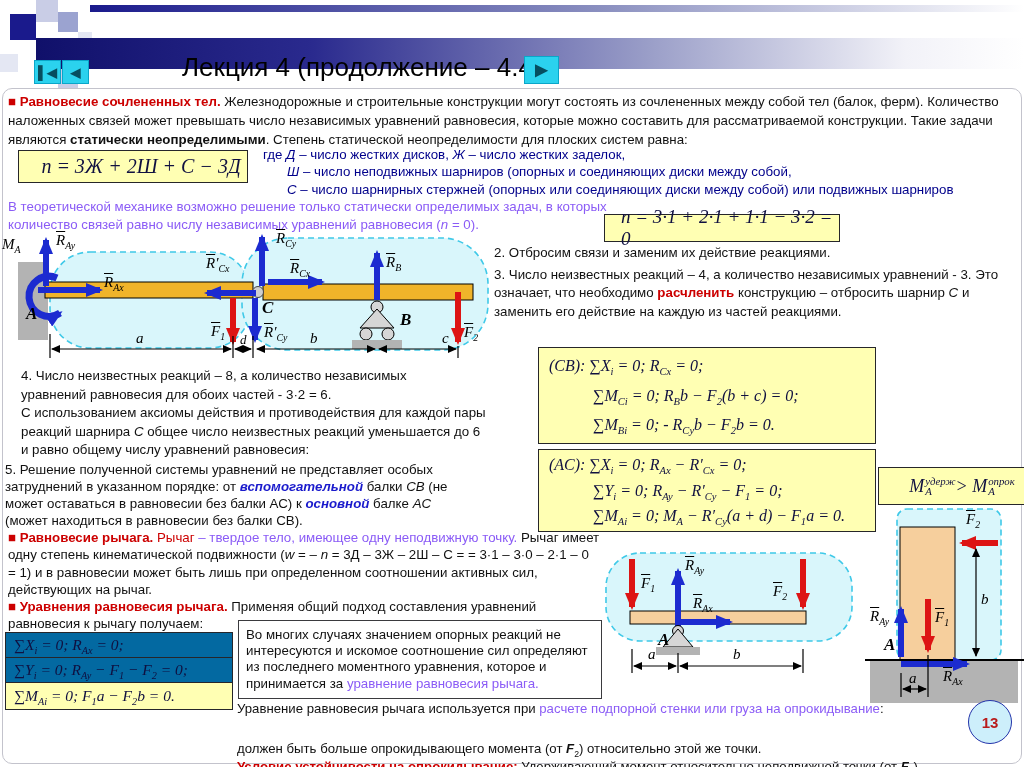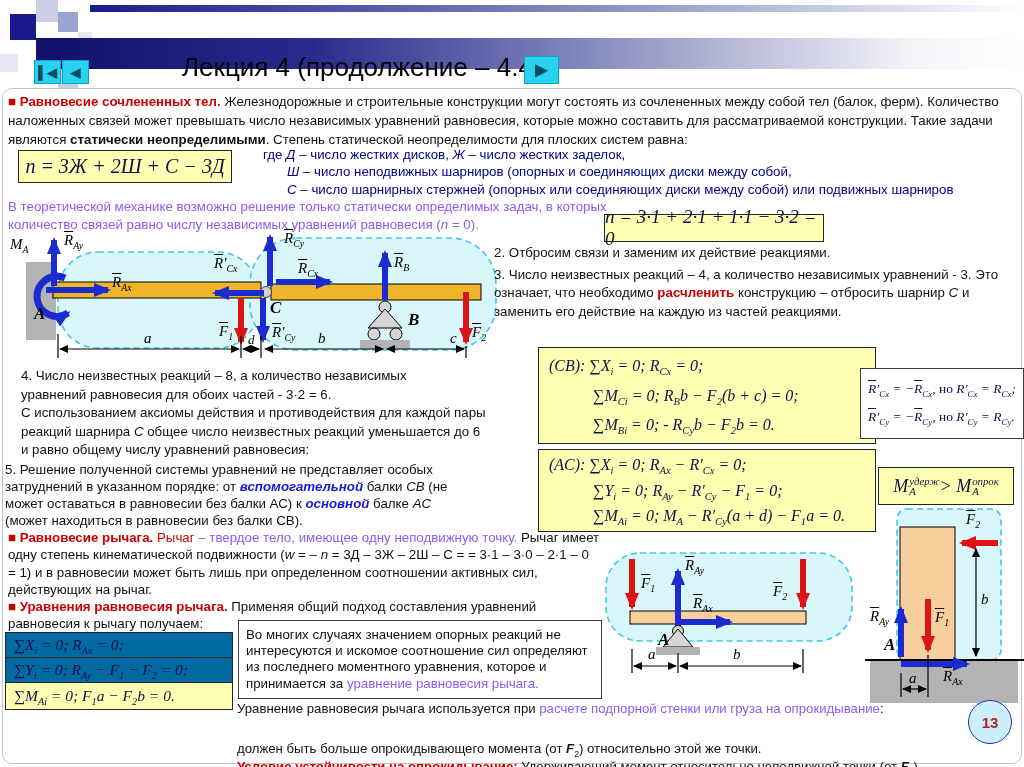--- a/index.html
+++ b/index.html
@@ -13,21 +13,21 @@
   .blue-b{color:#8b5cf6;font-weight:normal;}
   .blue{color:#00008b;}
   .blue-i{color:#1a1acc;font-style:italic;font-weight:bold;}
   .b{font-weight:bold;}
   .i{font-style:italic;}
   .up{font-style:normal;}
   .ov{text-decoration:overline;}
   sub,sup{font-size:.66em;line-height:0;}
   .stk{display:inline-flex;flex-direction:column;align-items:flex-start;vertical-align:-0.45em;line-height:.95;font-size:.6em;margin-left:1px;font-style:italic;}
   
-  .math{font-family:"Liberation Serif",serif;font-style:italic;color:#101040;}
+  .math{font-family:"Liberation Serif",serif;font-style:italic;color:#101040;padding-left:16px;}
   .eqbox{background:#ffffb3;border:1.6px solid #26262a;}
   .eqrow{line-height:1.85;white-space:nowrap;}
   .ind{padding-left:44px;}
   
   .band{background:linear-gradient(to right,#10106a 0%,#2a2a8e 28%,#9a9ec8 62%,#f2f2f8 88%,#ffffff 100%);}
   .thin{background:linear-gradient(to right,#1a1a8c 0%,#8b90c0 55%,#ffffff 100%);}
   .navbtn{background:#2bd2ee;border:1px solid #0aa6c9;color:#064e60;display:flex;align-items:center;justify-content:center;
           font-size:13px;font-weight:bold;cursor:pointer;line-height:1;}
   .title{font-size:26px;color:#000;}
   
@@ -71,21 +71,21 @@
   <div class="abs eqbox math" style="left:18px;top:150px;width:212px;height:31px;display:flex;align-items:center;justify-content:center;font-size:20px;">n = 3Ж + 2Ш + С − 3Д</div>
   <div class="abs blue nowrap" style="left:263px;top:147px;">где <i>Д</i> – число жестких дисков, <i>Ж</i> – число жестких заделок,</div>
   <div class="abs blue nowrap" style="left:287px;top:164px;"><i>Ш</i> – число неподвижных шарниров (опорных и соединяющих диски между собой,</div>
   <div class="abs blue nowrap" style="left:287px;top:182px;"><i>С</i> – число шарнирных стержней (опорных или соединяющих диски между собой) или подвижных шарниров</div>
 
   <div class="abs blue-b nowrap" style="left:8px;top:199px;">В теоретической механике возможно решение только статически определимых задач, в которых</div>
   <div class="abs blue-b nowrap" style="left:8px;top:217px;">количество связей равно числу независимых уравнений равновесия (<i>n</i> = 0).</div>
 
   <div class="abs eqbox math" style="left:604px;top:214px;width:218px;height:26px;display:flex;align-items:center;justify-content:center;font-size:19px;">n = 3·1 + 2·1 + 1·1 − 3·2 = 0</div>
 
-  <div class="abs" style="left:0;top:228px;width:492px;height:132px;margin-left:8px;">
+  <div class="abs" style="left:0;top:228px;width:492px;height:132px;">
     <svg width="492" height="132" viewBox="0 0 492 132">
       <defs>
         <marker id="ab" markerUnits="userSpaceOnUse" markerWidth="17" markerHeight="14" refX="14" refY="7" orient="auto">
           <path d="M0,0 L17,7 L0,14 Z" fill="#1c2bd0"></path>
           </marker>
         <marker id="ar" markerUnits="userSpaceOnUse" markerWidth="17" markerHeight="14" refX="14" refY="7" orient="auto">
           <path d="M0,0 L17,7 L0,14 Z" fill="#dd1414"></path>
           </marker>
         <marker id="ak" markerUnits="userSpaceOnUse" markerWidth="9" markerHeight="8" refX="8" refY="4" orient="auto-start-reverse">
           <path d="M0,0 L9,4 L0,8 Z" fill="#000"></path>
@@ -148,24 +148,20 @@
     <div style="margin-bottom:3px;"><span class="">2. Отбросим связи и заменим их действие реакциями.</span></div>
     <div><span class="">3. Число неизвестных реакций – 4, а количество независимых уравнений - 3. Это означает, что необходимо </span><span class="red-b">расчленить</span><span class=""> конструкцию – отбросить шарнир </span><span class="i">C</span><span class=""> и заменить его действие на каждую из частей реакциями.</span></div>
   </div>
 
   <div class="abs eqbox math" style="left:538px;top:347px;width:316px;padding:3px 10px;font-size:16px;">
     <div class="eqrow">(CB):  ∑X<sub>i</sub> = 0;   R<sub>Cx</sub> = 0;</div>
     <div class="eqrow ind">∑M<sub>Ci</sub> = 0;  R<sub>B</sub>b − F<sub>2</sub>(b + c) = 0;</div>
     <div class="eqrow ind">∑M<sub>Bi</sub> = 0;  - R<sub>Cy</sub>b − F<sub>2</sub>b = 0.</div>
   </div>
 
-  <div class="abs whitebox math" style="left:860px;top:368px;padding:6px 7px;font-size:13.5px;">
-    <div class="nowrap" style="line-height:2.1;"><span class="ov">R</span>′<sub>Cx</sub> = −<span class="ov">R</span><sub>Cx</sub>, <span class="up">но</span> R′<sub>Cx</sub> = R<sub>Cx</sub>;</div>
-    <div class="nowrap" style="line-height:2.1;"><span class="ov">R</span>′<sub>Cy</sub> = −<span class="ov">R</span><sub>Cy</sub>, <span class="up">но</span> R′<sub>Cy</sub> = R<sub>Cy</sub>.</div>
-  </div>
 
   <div class="abs lh" style="left:5px;top:367px;margin-left:16px;">
     <div class="nowrap" style="line-height:18.6px;">4. Число неизвестных реакций – 8, а количество независимых</div>
     <div class="nowrap" style="line-height:18.6px;">уравнений равновесия для обоих частей - 3·2 = 6.</div>
     <div class="nowrap" style="line-height:18.6px;">С использованием аксиомы действия и противодействия для каждой пары</div>
     <div class="nowrap" style="line-height:18.6px;">реакций шарнира <i>C</i> общее число неизвестных реакций уменьшается до 6</div>
     <div class="nowrap" style="line-height:18.6px;">и равно общему числу уравнений равновесия:</div>
   </div>
 
   <div class="abs eqbox math" style="left:538px;top:449px;width:316px;padding:2px 10px;font-size:16px;">

